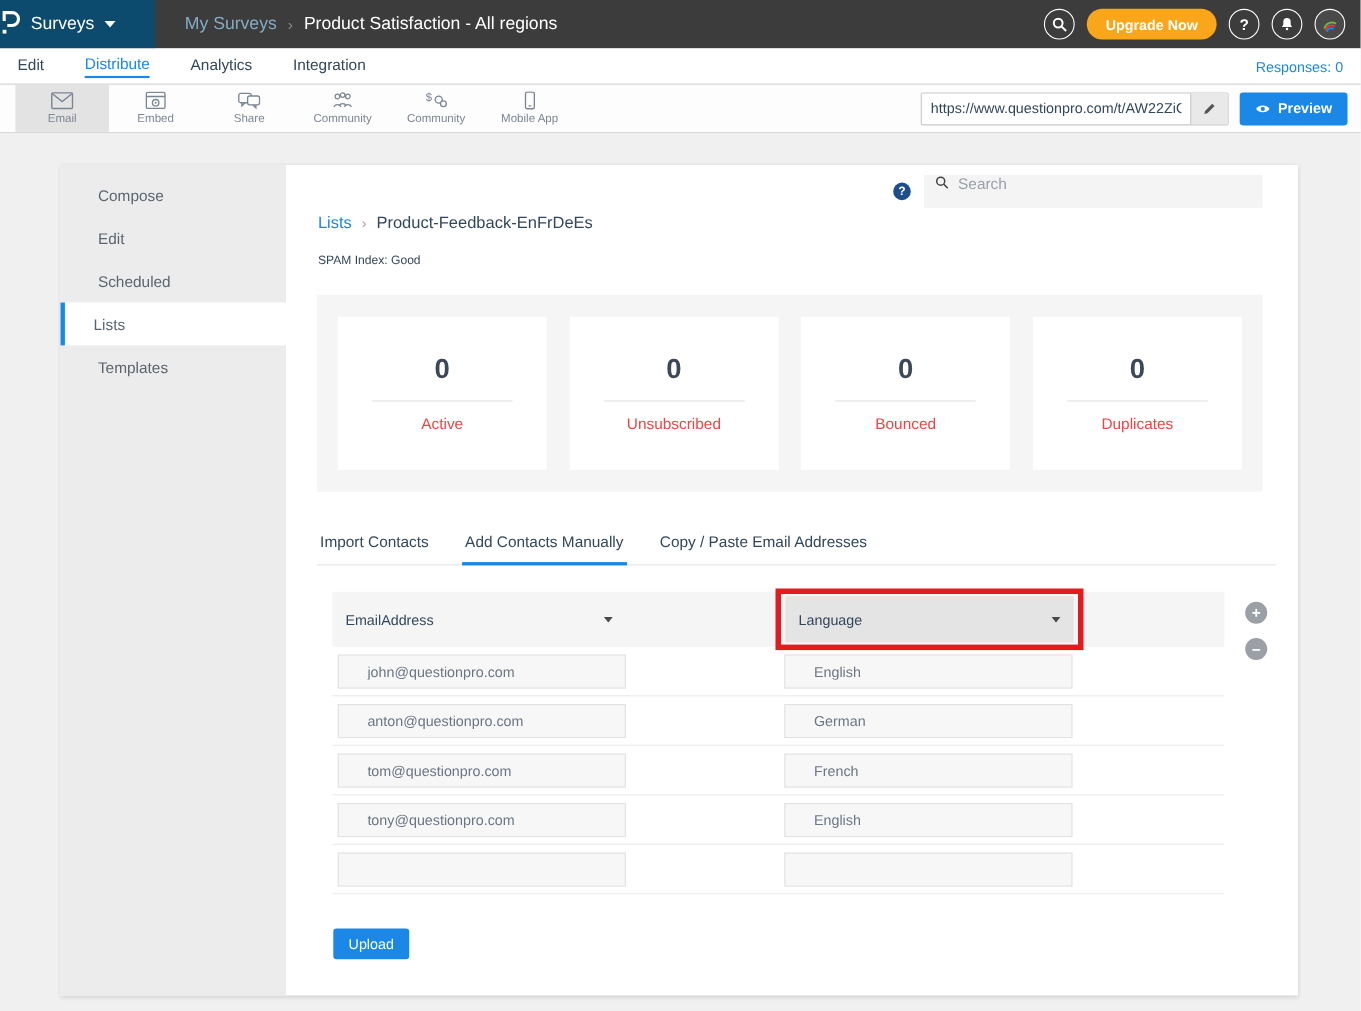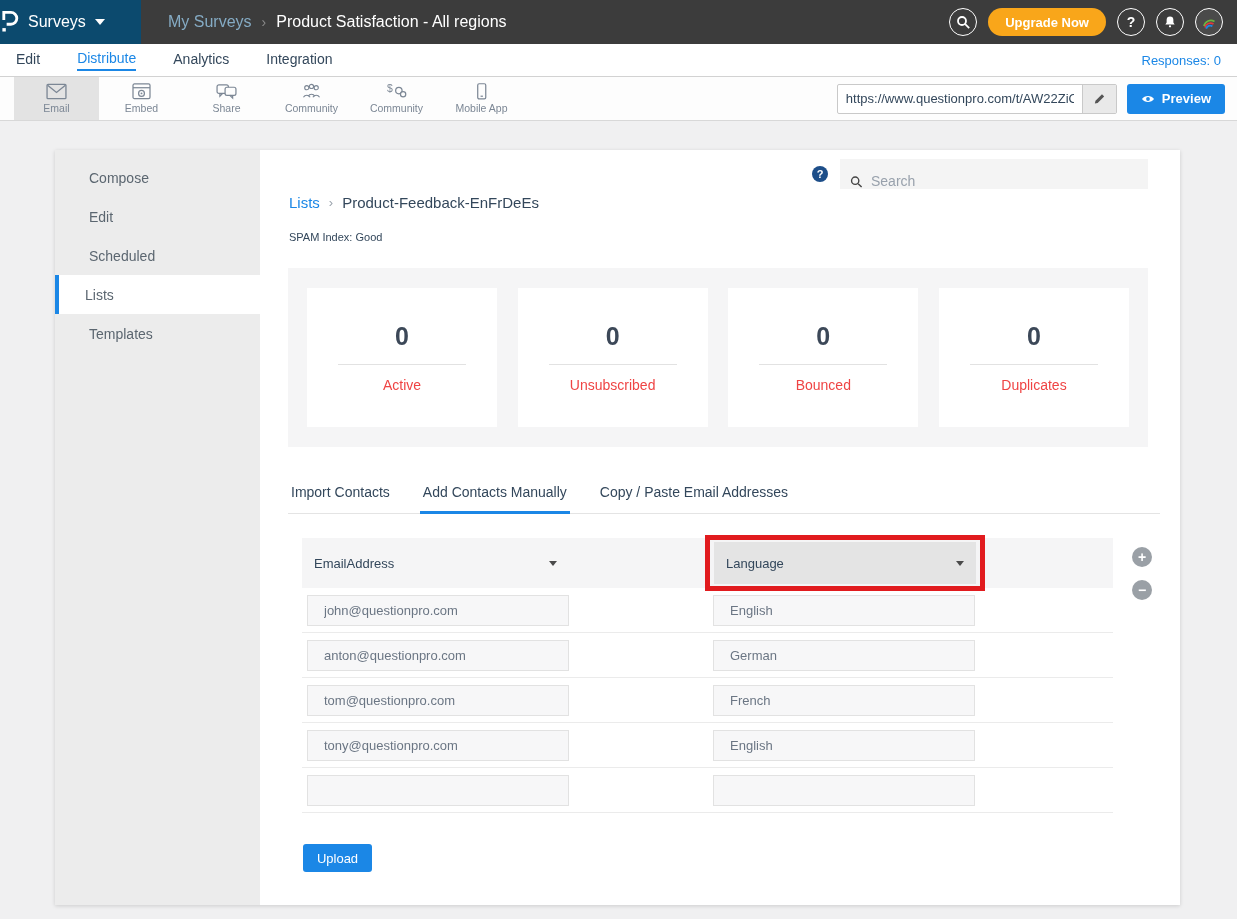--- a/index.html
+++ b/index.html
@@ -39,21 +39,21 @@
 
   
   .panel { position:absolute; left:55px; top:150px; width:1125px; height:755px; background:#fff; box-shadow:0 1px 4px rgba(0,0,0,0.15); }
   .side { position:absolute; left:0; top:0; width:205px; height:755px; background:#ececec; padding-top:8px; }
   .side-item { height:39px; display:flex; align-items:center; padding-left:30px; font-size:14px; color:#5b6670; cursor:pointer; border-left:4px solid transparent; }
   .side-item.active { background:#fff; border-left:4px solid #1b87e6; padding-left:26px; }
 
   .content { position:absolute; left:205px; top:0; width:920px; height:755px; }
 
   .help-icon { position:absolute; left:552px; top:16px; width:16px; height:16px; border-radius:50%; background:#1d4e89; color:#fff; font-size:11px; font-weight:bold; display:flex; align-items:center; justify-content:center; cursor:pointer; }
-  .search-box { position:absolute; left:580px; top:9px; width:308px; height:30px; background:#f4f4f4; display:flex; align-items:flex-end; padding:0 10px; gap:8px; }
+  .search-box { position:absolute; left:580px; top:9px; width:308px; height:30px; background:#f4f4f4; display:flex; align-items:flex-start; padding:0 10px; gap:8px; }
   .search-box input { border:none; outline:none; background:transparent; font-size:14px; color:#33475b; width:100%; font-family:"Liberation Sans",sans-serif; }
   .search-box input::placeholder { color:#98a1ac; }
 
   .crumb2 { position:absolute; left:29px; top:44px; display:flex; align-items:center; gap:9px; font-size:15px; }
   .crumb2 .parent { color:#1b87e6; cursor:pointer; }
   .crumb2 .sep { color:#9aa3ad; font-size:13px; }
   .crumb2 .current { color:#33475b; }
 
   .spam-row { position:absolute; left:29px; top:81px; font-size:11px; color:#33475b; }
 
@@ -69,21 +69,21 @@
 
   .map-table { position:absolute; left:42px; top:388px; width:811px; }
   .map-header { height:50px; background:#f5f5f6; position:relative; }
   .dropdown { display:flex; align-items:center; justify-content:space-between; font-size:13px; color:#33475b; cursor:pointer; }
   .dd-email { position:absolute; left:5px; top:4px; width:262px; height:42px; padding:0 12px 0 7px; }
   .red-box { position:absolute; left:403px; top:-3px; width:280px; height:56px; border:5px solid #e11b1e; display:flex; align-items:center; justify-content:center; }
   .dd-lang { width:262px; height:42px; background:#e4e4e4; padding:0 12px; }
   .caret-grey { width:0; height:0; border-left:4px solid transparent; border-right:4px solid transparent; border-top:5px solid #4a4a4a; }
 
   .data-row { height:45px; border-bottom:1px solid #ebebeb; position:relative; }
-  .cell-input { position:absolute; top:7px; width:262px; height:31px; background:#f7f7f8; border:1px solid #e2e2e2; font-size:13px; color:#6b7684; padding:0 16px; outline:none; font-family:"Liberation Sans",sans-serif; }
+  .cell-input { position:absolute; top:7px; width:262px; height:31px; background:#f7f7f8; border:1px solid #e2e2e2; font-size:13px; color:#6b7684; padding:0 26px; outline:none; font-family:"Liberation Sans",sans-serif; }
   .cell-email { left:5px; }
   .cell-lang { left:411px; }
 
   .round-mini { position:absolute; width:20px; height:20px; border-radius:50%; background:#9aa0a6; color:#fff; font-size:14px; font-weight:bold; display:flex; align-items:center; justify-content:center; cursor:pointer; line-height:1; }
   .add-row-btn { left:872px; top:397px; }
   .remove-row-btn { left:872px; top:430px; }
 
   .upload-btn { position:absolute; left:43px; top:694px; width:69px; height:28px; background:#1b87e6; border:none; border-radius:3px; color:#fff; font-size:13px; cursor:pointer; }
 </style>
 </head>

